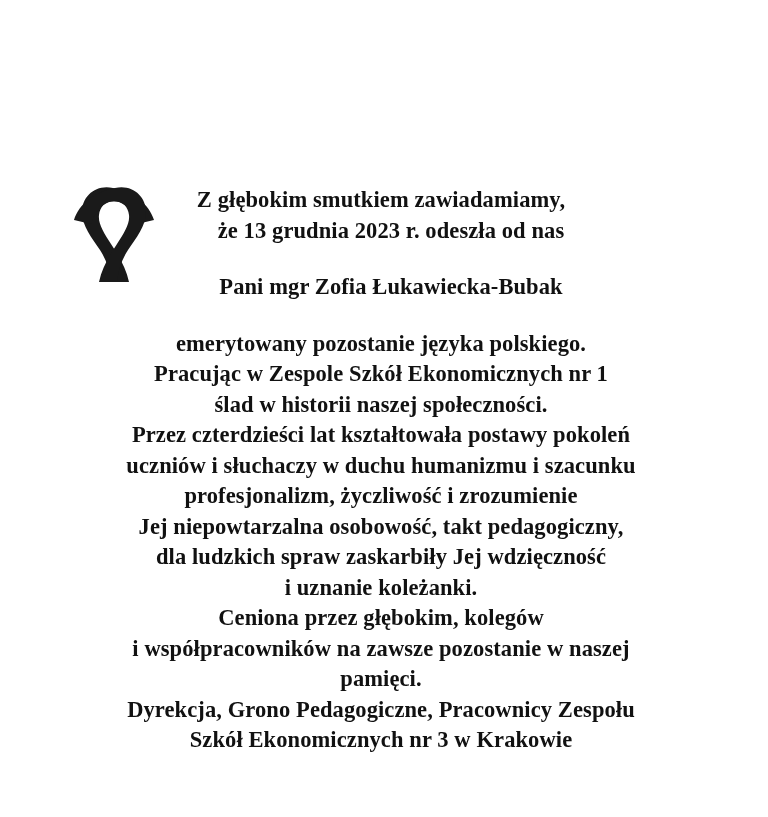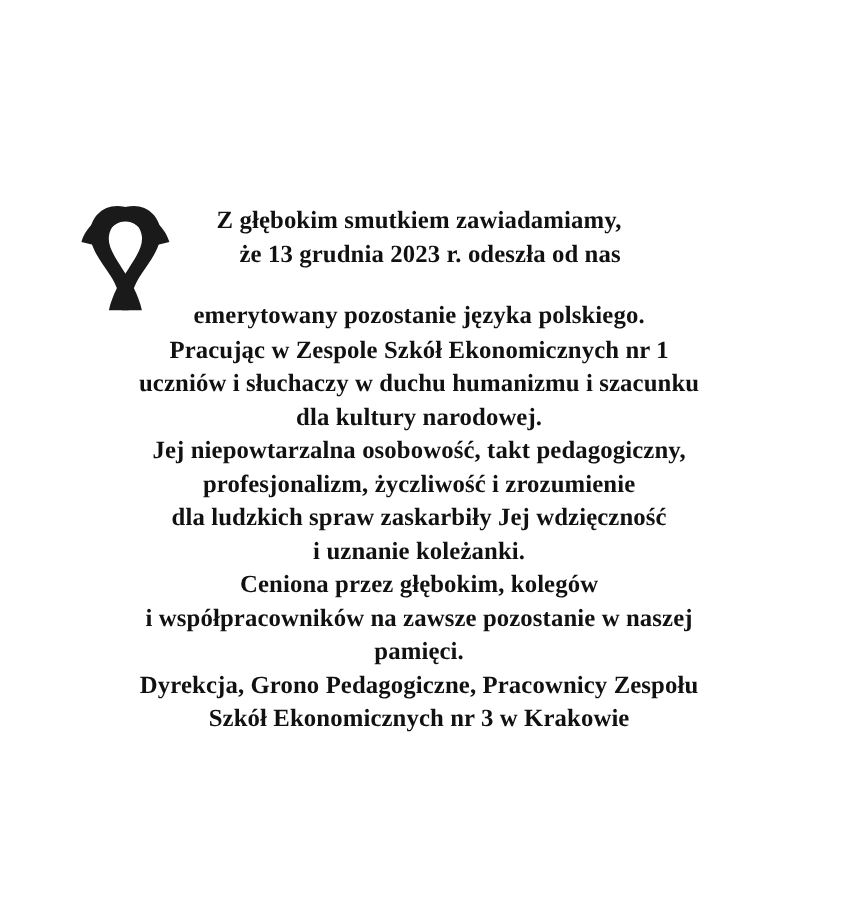--- a/index.html
+++ b/index.html
@@ -62,26 +62,28 @@
     <svg width="96" height="110" viewBox="0 0 96 110" xmlns="http://www.w3.org/2000/svg">
       <path d="M47 6 C30 2 16 14 16 30 C16 44 26 56 34 68 C40 77 44 88 45 100 L63 100 C60 86 53 74 45 62 C38 51 32 42 33 33 C34 23 42 17 53 20 C62 23 68 32 71 42 L88 38 C83 22 68 10 47 6 Z" fill="#1a1a1a"></path>
       <path d="M49 6 C66 2 80 14 80 30 C80 44 70 56 62 68 C56 77 52 88 51 100 L33 100 C36 86 43 74 51 62 C58 51 64 42 63 33 C62 23 54 17 43 20 C34 23 28 32 25 42 L8 38 C13 22 28 10 49 6 Z" fill="#1a1a1a"></path>
       <ellipse cx="48" cy="34" rx="13" ry="11" fill="#ffffff"></ellipse>
     </svg>
   </div>
 
   <div class="text-block">
     <div class="line">Z głębokim smutkiem zawiadamiamy,</div>
     <div class="line gap-after">że 13 grudnia 2023 r. odeszła od nas</div>
+    <div class="line gap-after">Pani mgr Zofia Łukawiecka-Bubak</div>
     <div class="line">emerytowany pozostanie języka polskiego.</div>
     <div class="line">Pracując w Zespole Szkół Ekonomicznych nr 1</div>
+    <div class="line">ślad w historii naszej społeczności.</div>
+    <div class="line">Przez czterdzieści lat kształtowała postawy pokoleń</div>
     <div class="line">uczniów i słuchaczy w duchu humanizmu i szacunku</div>
-    <div class="line">dla kultury narodowej.</div>
+    <div class="line">profesjonalizm, życzliwość i zrozumienie</div>
     <div class="line">Jej niepowtarzalna osobowość, takt pedagogiczny,</div>
-    <div class="line">profesjonalizm, życzliwość i zrozumienie</div>
     <div class="line">dla ludzkich spraw zaskarbiły Jej wdzięczność</div>
     <div class="line">i uznanie koleżanki.</div>
     <div class="line">Ceniona przez głębokim, kolegów</div>
     <div class="line">i współpracowników na zawsze pozostanie w naszej</div>
     <div class="line">pamięci.</div>
     <div class="line">Dyrekcja, Grono Pedagogiczne, Pracownicy Zespołu</div>
     <div class="line">Szkół Ekonomicznych nr 3 w Krakowie</div>
   </div>
 
 </div>

